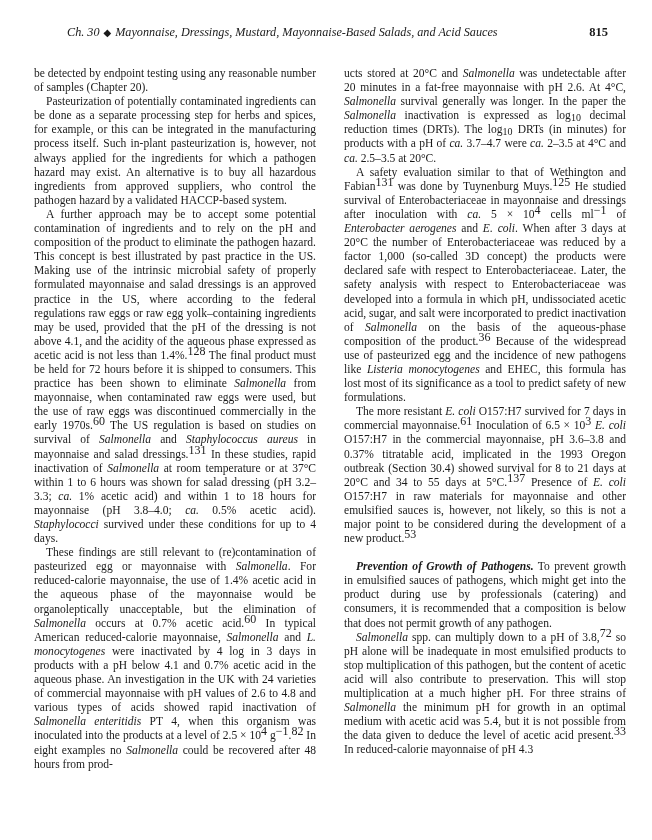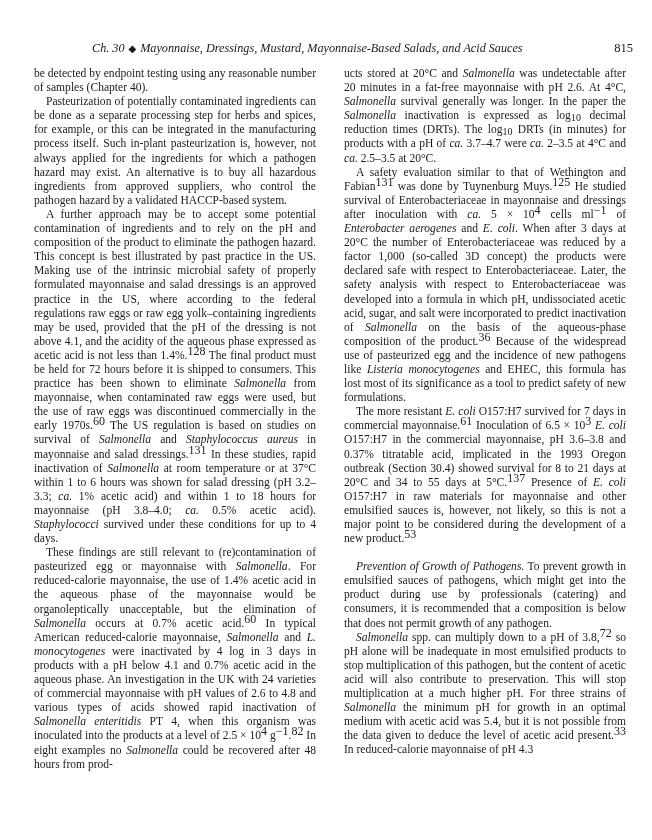--- a/index.html
+++ b/index.html
@@ -2,53 +2,53 @@
 <html><head>
 <meta charset="utf-8">
 <style>
   html, body { margin: 0; padding: 0; background: #ffffff; }
   body {
     width: 652px; height: 840px; overflow: hidden; position: relative;
     font-family: "Liberation Serif", "DejaVu Serif", serif;
     color: #1a1a1a;
   }
   .running-head {
-    position: absolute; top: 24px; left: 92px; width: 541px;
+    position: absolute; top: 24px; left: 67px; width: 541px;
     font-size: 12.2px; font-style: italic; line-height: 16px;
     display: flex; justify-content: space-between; align-items: baseline;
   }
-  .running-head .pn { font-style: normal; font-weight: normal; font-size: 12.5px; margin-top: 16px; }
+  .running-head .pn { font-style: normal; font-weight: bold; font-size: 12.5px; }
   .running-head .diamond { font-style: normal; font-size: 10px; margin: 0 4px; }
   .col {
     position: absolute; top: 66px; width: 282px;
     font-size: 11.55px; line-height: 14.1px;
     text-align: justify; hyphens: manual;
   }
   .col.left { left: 34px; }
   .col.right { left: 344px; }
   .col p { margin: 0; text-indent: 0; }
   .col p.ind { text-indent: 12px; }
   .col p.gap { margin-top: 14px; }
   i { }
   sup { font-size: 12px; line-height: 0; vertical-align: 4px; }
   sub { font-size: 10px; line-height: 0; vertical-align: -2px; }
-  .head-run { font-weight: normal; font-style: italic; }
+  .head-run { font-weight: bold; font-style: italic; }
 </style>
 </head>
 <body>
 
 <header class="running-head">
   <span>
     <span>Ch. 30</span><span class="diamond">◆</span><span>Mayonnaise, Dressings, Mustard, Mayonnaise-Based Salads, and Acid Sauces</span>
   </span>
   <span class="pn">815</span>
 </header>
 
 <div class="col left" id="col-left">
-    <p><span>be detected by endpoint testing using any reasonable number of samples (Chapter 40).</span></p>
+    <p><span>be detected by endpoint testing using any reasonable number of samples (Chapter 20).</span></p>
     <p class="ind"><span>Pasteurization of potentially contaminated ingredients can be done as a separate processing step for herbs and spices, for example, or this can be integrated in the manufacturing process itself. Such in-plant pasteurization is, however, not always applied for the ingredients for which a pathogen hazard may exist. An alternative is to buy all hazardous ingredients from approved suppliers, who control the pathogen hazard by a validated HACCP-based system.</span></p>
     <p class="ind"><span>A further approach may be to accept some potential contamination of ingredients and to rely on the pH and composition of the product to eliminate the pathogen hazard. This concept is best illustrated by past practice in the US. Making use of the intrinsic microbial safety of properly formulated mayonnaise and salad dressings is an approved practice in the US, where according to the federal regulations raw eggs or raw egg yolk–containing ingredients may be used, provided that the pH of the dressing is not above 4.1, and the acidity of the aqueous phase expressed as acetic acid is not less than 1.4%.</span><sup>128</sup><span> The final product must be held for 72 hours before it is shipped to consumers. This practice has been shown to eliminate </span><i>Salmonella</i><span> from mayonnaise, when contaminated raw eggs were used, but the use of raw eggs was discontinued commercially in the early 1970s.</span><sup>60</sup><span> The US regulation is based on studies on survival of </span><i>Salmonella</i><span> and </span><i>Staphylococcus aureus</i><span> in mayonnaise and salad dressings.</span><sup>131</sup><span> In these studies, rapid inactivation of </span><i>Salmonella</i><span> at room temperature or at 37°C within 1 to 6 hours was shown for salad dressing (pH 3.2–3.3; </span><i>ca.</i><span> 1% acetic acid) and within 1 to 18 hours for mayonnaise (pH 3.8–4.0; </span><i>ca.</i><span> 0.5% acetic acid). </span><i>Staphylococci</i><span> survived under these conditions for up to 4 days.</span></p>
     <p class="ind"><span>These findings are still relevant to (re)contamination of pasteurized egg or mayonnaise with </span><i>Salmonella</i><span>. For reduced-calorie mayonnaise, the use of 1.4% acetic acid in the aqueous phase of the mayonnaise would be organoleptically unacceptable, but the elimination of </span><i>Salmonella</i><span> occurs at 0.7% acetic acid.</span><sup>60</sup><span> In typical American reduced-calorie mayonnaise, </span><i>Salmonella</i><span> and </span><i>L. monocytogenes</i><span> were inactivated by 4 log in 3 days in products with a pH below 4.1 and 0.7% acetic acid in the aqueous phase. An investigation in the UK with 24 varieties of commercial mayonnaise with pH values of 2.6 to 4.8 and various types of acids showed rapid inactivation of </span><i>Salmonella enteritidis</i><span> PT 4, when this organism was inoculated into the products at a level of 2.5 × 10</span><sup>4</sup><span> g</span><sup>−1</sup><span>.</span><sup>82</sup><span> In eight examples no </span><i>Salmonella</i><span> could be recovered after 48 hours from prod-</span></p>
   </div>
 <div class="col right" id="col-right">
     <p><span>ucts stored at 20°C and </span><i>Salmonella</i><span> was undetectable after 20 minutes in a fat-free mayonnaise with pH 2.6. At 4°C, </span><i>Salmonella</i><span> survival generally was longer. In the paper the </span><i>Salmonella</i><span> inactivation is expressed as log</span><sub>10</sub><span> decimal reduction times (DRTs). The log</span><sub>10</sub><span> DRTs (in minutes) for products with a pH of </span><i>ca.</i><span> 3.7–4.7 were </span><i>ca.</i><span> 2–3.5 at 4°C and </span><i>ca.</i><span> 2.5–3.5 at 20°C.</span></p>
     <p class="ind"><span>A safety evaluation similar to that of Wethington and Fabian</span><sup>131</sup><span> was done by Tuynenburg Muys.</span><sup>125</sup><span> He studied survival of Enterobacteriaceae in mayonnaise and dressings after inoculation with </span><i>ca.</i><span> 5 × 10</span><sup>4</sup><span> cells ml</span><sup>−1</sup><span> of </span><i>Enterobacter aerogenes</i><span> and </span><i>E. coli</i><span>. When after 3 days at 20°C the number of Enterobacteriaceae was reduced by a factor 1,000 (so-called 3D concept) the products were declared safe with respect to Enterobacteriaceae. Later, the safety analysis with respect to Enterobacteriaceae was developed into a formula in which pH, undissociated acetic acid, sugar, and salt were incorporated to predict inactivation of </span><i>Salmonella</i><span> on the basis of the aqueous-phase composition of the product.</span><sup>36</sup><span> Because of the widespread use of pasteurized egg and the incidence of new pathogens like </span><i>Listeria monocytogenes</i><span> and EHEC, this formula has lost most of its significance as a tool to predict safety of new formulations.</span></p>
     <p class="ind"><span>The more resistant </span><i>E. coli</i><span> O157:H7 survived for 7 days in commercial mayonnaise.</span><sup>61</sup><span> Inoculation of 6.5 × 10</span><sup>3</sup><span> </span><i>E. coli</i><span> O157:H7 in the commercial mayonnaise, pH 3.6–3.8 and 0.37% titratable acid, implicated in the 1993 Oregon outbreak (Section 30.4) showed survival for 8 to 21 days at 20°C and 34 to 55 days at 5°C.</span><sup>137</sup><span> Presence of </span><i>E. coli</i><span> O157:H7 in raw materials for mayonnaise and other emulsified sauces is, however, not likely, so this is not a major point to be considered during the development of a new product.</span><sup>53</sup></p>
     <p class="ind gap"><span class="head-run">Prevention of Growth of Pathogens.</span><span> To prevent growth in emulsified sauces of pathogens, which might get into the product during use by professionals (catering) and consumers, it is recommended that a composition is below that does not permit growth of any pathogen.</span></p>
     <p class="ind"><i>Salmonella</i><span> spp. can multiply down to a pH of 3.8,</span><sup>72</sup><span> so pH alone will be inadequate in most emulsified products to stop multiplication of this pathogen, but the content of acetic acid will also contribute to preservation. This will stop multiplication at a much higher pH. For three strains of </span><i>Salmonella</i><span> the minimum pH for growth in an optimal medium with acetic acid was 5.4, but it is not possible from the data given to deduce the level of acetic acid present.</span><sup>33</sup><span> In reduced-calorie mayonnaise of pH 4.3</span></p>

